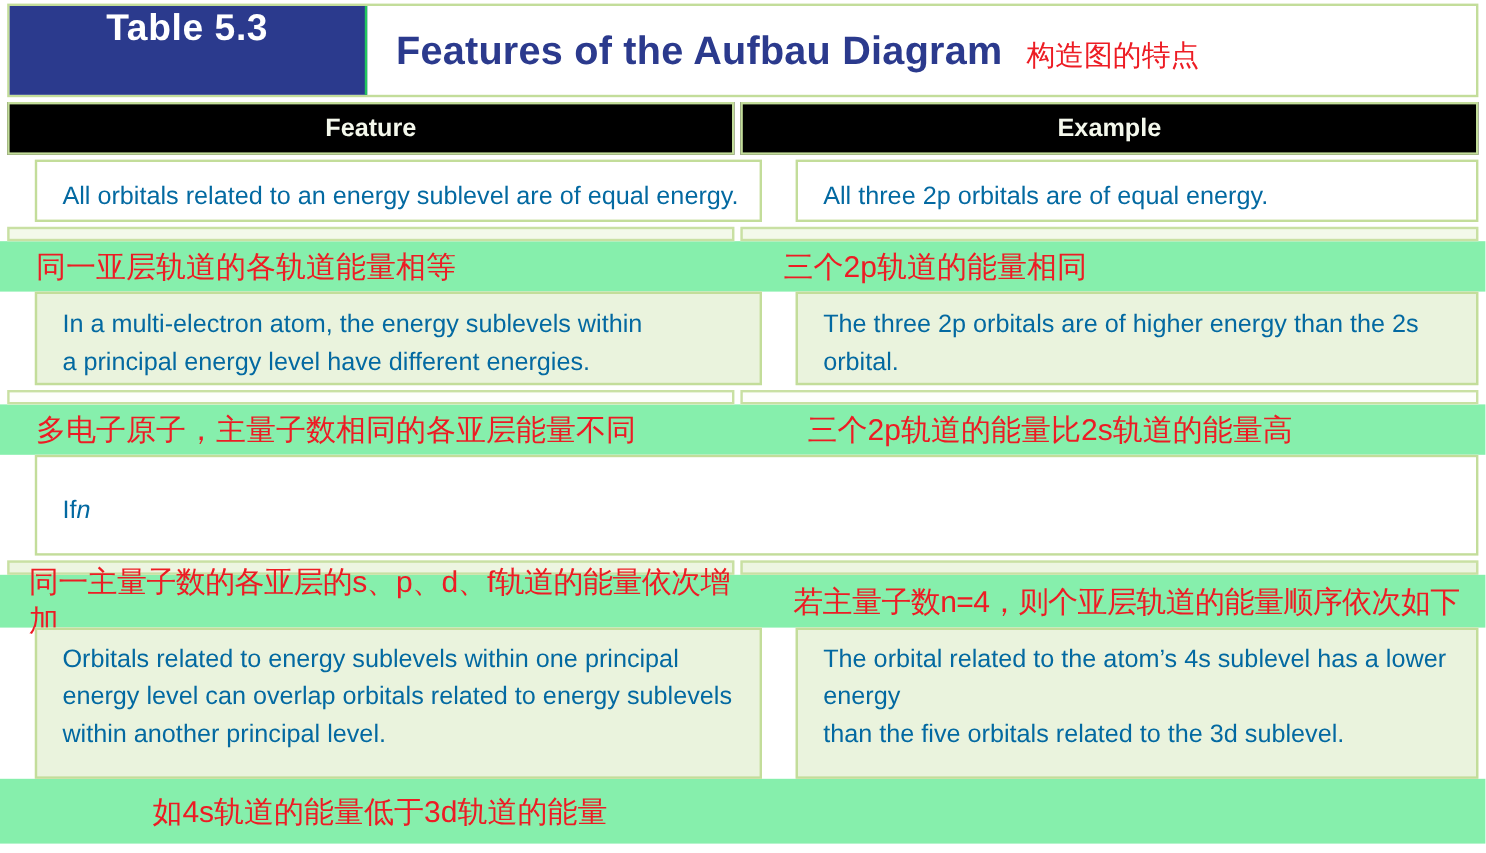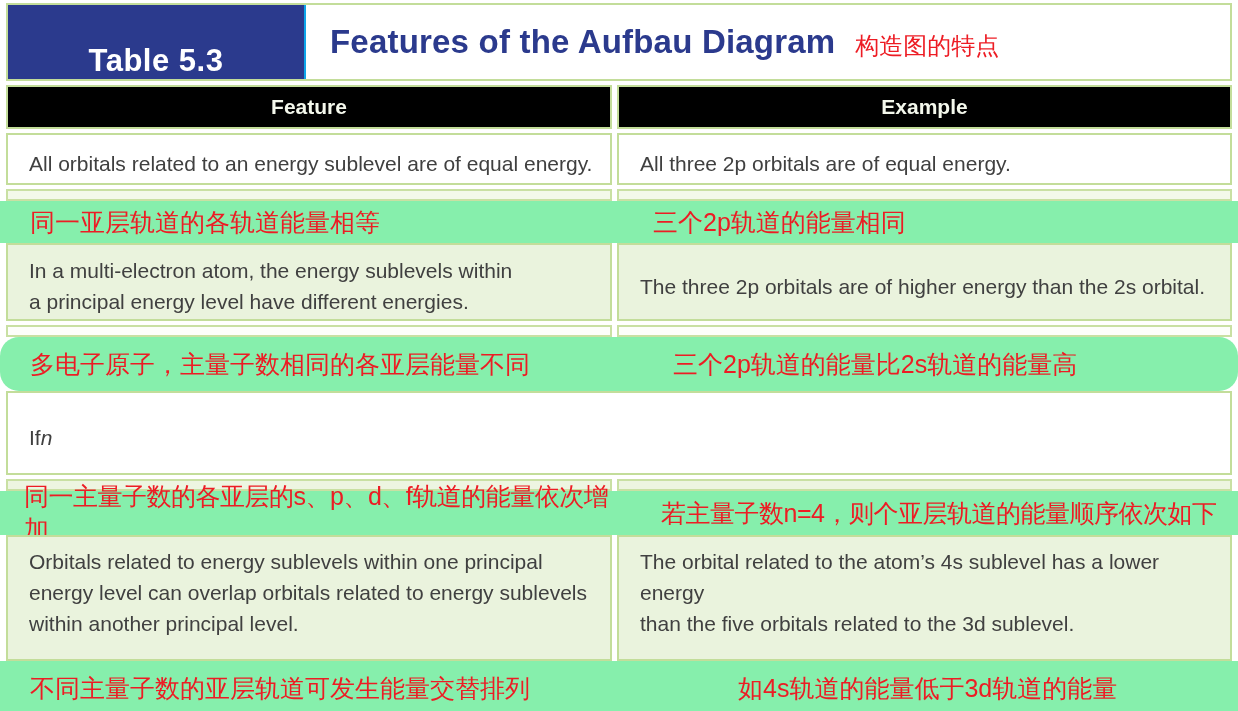--- a/index.html
+++ b/index.html
@@ -11,63 +11,63 @@
   *,*:before,*:after{box-sizing:border-box;}
 
   
   .sec{display:flex;gap:5px;margin:0 6px;}
   .cellL{width:606px;}
   .cellR{flex:1;}
 
   
   .sec-title{margin:3px 6px 0;height:78px;border:2px solid #c3dd9a;display:flex;background:#ffffff;}
   .table-num-box{
-    width:298px;height:100%;background:#2b3a8d;border-right:2px solid #0ea5e9;
-    display:flex;align-items:flex-end;justify-content:center;
+    width:298px;height:100%;background:#2b3a8d;border-right:2px solid #22c55e;
+    display:flex;align-items:flex-start;justify-content:center;
   }
   .table-num{color:#ffffff;font-size:31px;font-weight:bold;letter-spacing:.5px;}
   .title-area{flex:1;display:flex;align-items:center;padding-left:24px;}
   .title-en{color:#2b3a8d;font-size:33px;font-weight:bold;letter-spacing:.2px;}
   .title-zh{color:#ed1c24;font-size:24px;margin-left:20px;margin-top:8px;font-weight:500;}
 
   
   .sec-header{margin-top:4px;height:44px;}
   .sec-header .hcell{
     height:100%;background:#000000;border:2px solid #c3dd9a;
     display:flex;align-items:center;justify-content:center;
     color:#f4f8ec;font-size:21px;font-weight:bold;
   }
 
   
   .sec-row .dcell{
     height:100%;border:2px solid #c3dd9a;background:#ffffff;
     display:flex;align-items:center;
     padding:12px 14px 4px 21px;
-    color:#404040;font-size:21px;line-height:31px;white-space:pre-line;
+    color:#0369a1;font-size:21px;line-height:31px;white-space:pre-line;margin-left:23px;
   }
   .sec-row.green .dcell{background:#eaf3dd;}
   .row1{margin-top:4px;height:52px;}
   .row2{height:78px;}
   .row3{height:84px;}
   .row4{height:126px;}
   .row4 .dcell{align-items:flex-start;padding-top:9px;}
 
   
   .sliver{margin-top:4px;height:12px;}
   .sliver .scell{height:100%;border:2px solid #c9e0a3;}
   .sliver.light .scell{background:#f3f9ea;}
   .sliver.white .scell{background:#fdfefb;}
   .sliver.green .scell{background:#edf5e1;}
 
   
   .band{display:flex;align-items:center;background:#86efac;color:#ed1c24;font-size:25px;}
   .band .l{width:611px;padding-left:30px;}
   .band .r{flex:1;padding-left:42px;}
   .band1{height:42px;}
-  .band2{height:54px;border-radius:19px;}
+  .band2{height:42px;}
   .band2 .r{padding-left:62px;}
   .band3{height:44px;}
   .band3 .l{padding-left:24px;letter-spacing:-0.5px;}
   .band3 .r{padding-left:50px;letter-spacing:-0.5px;}
   .band4{height:54px;}
   .band4 .r{padding-left:127px;}
   .ital{font-style:italic;}
 </style>
 </head>
 <body>
@@ -127,15 +127,14 @@
 </div>
 
 <div class="sec sec-row row4 green">
   <div class="cellL dcell">Orbitals related to energy sublevels within one principal
 energy level can overlap orbitals related to energy sublevels
 within another principal level.</div>
   <div class="cellR dcell">The orbital related to the atom’s 4s sublevel has a lower energy
 than the five orbitals related to the 3d sublevel.</div>
 </div>
 <div class="band band4">
-  <div class="l">不同主量子数的亚层轨道可发生能量交替排列</div>
   <div class="r">如4s轨道的能量低于3d轨道的能量</div>
 </div>
 
 </body></html>

